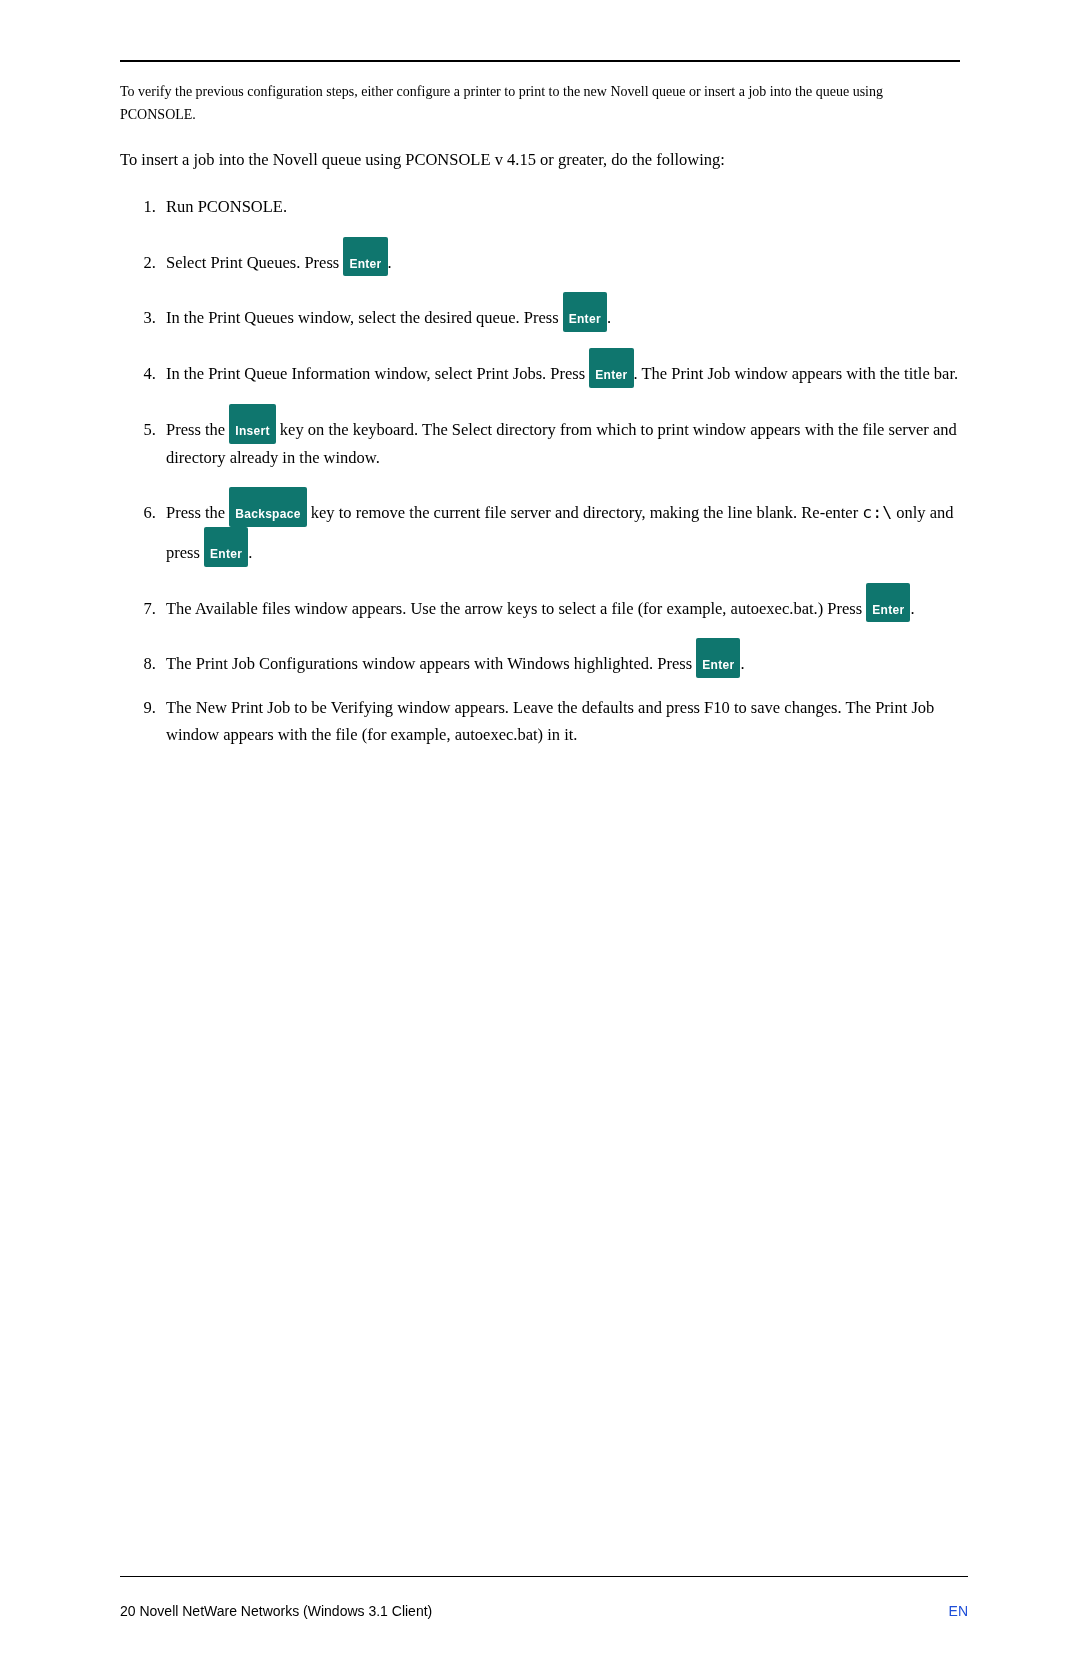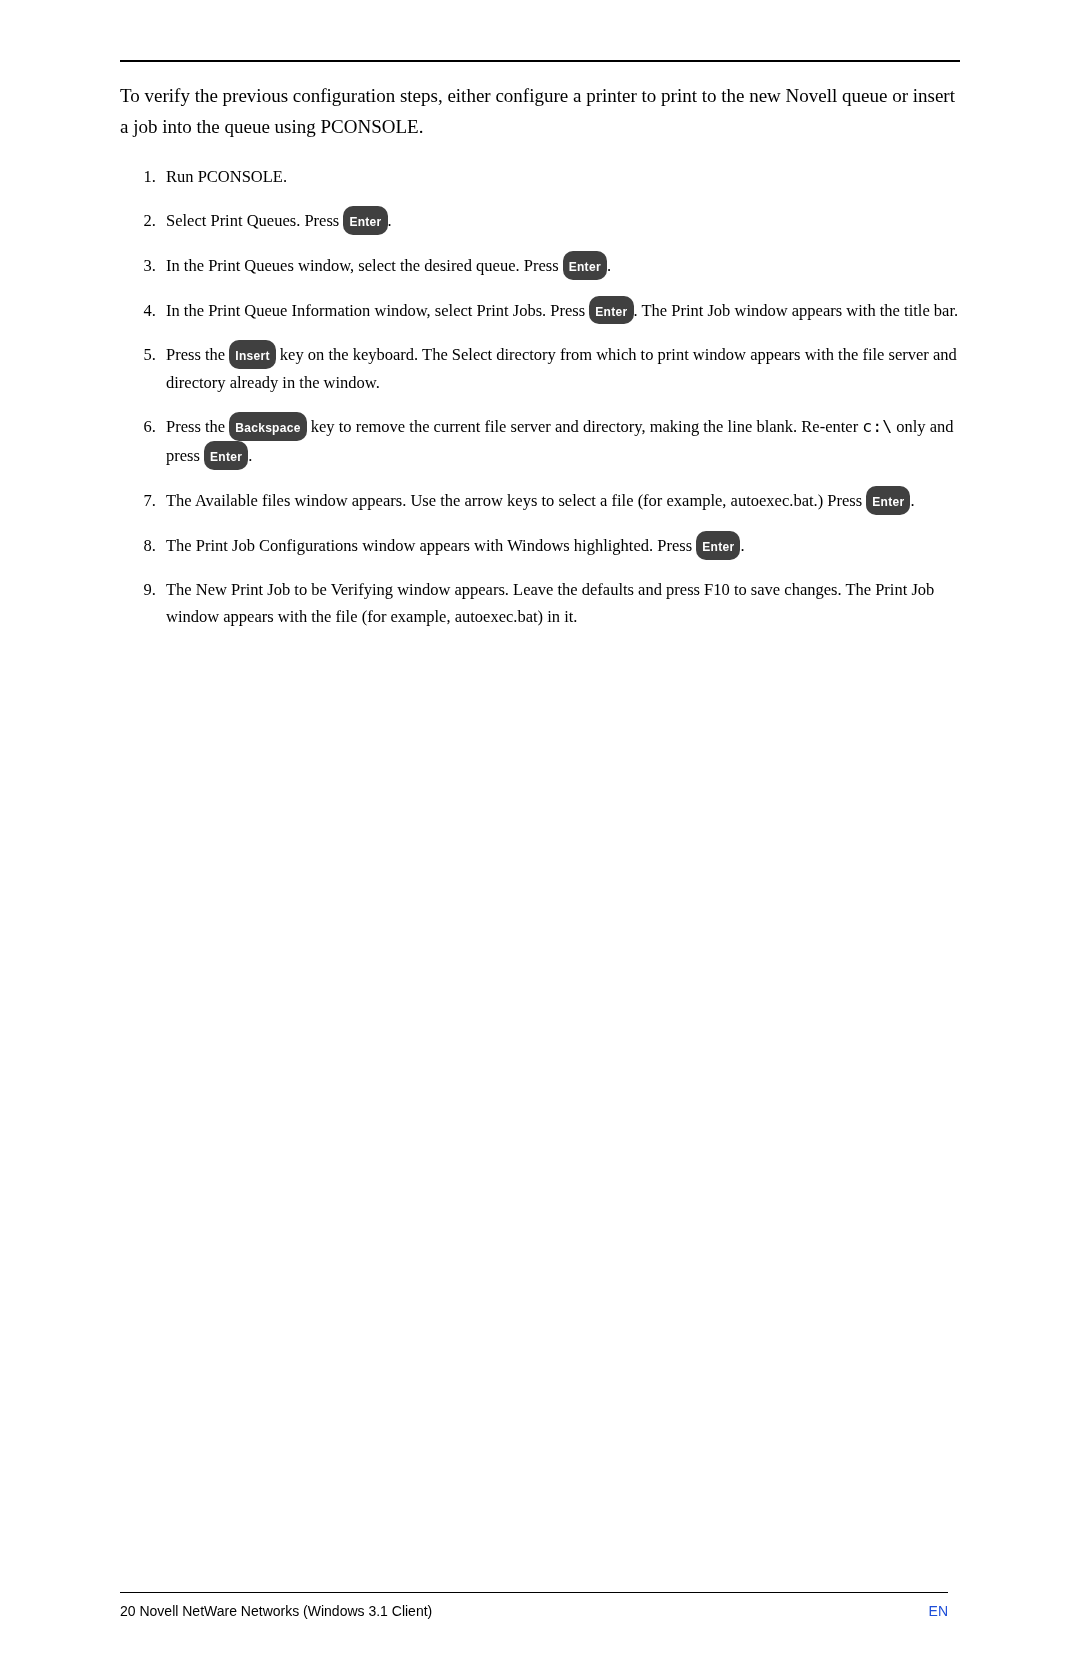--- a/index.html
+++ b/index.html
@@ -34,21 +34,21 @@
     .page-title {
       font-family: Arial, Helvetica, sans-serif;
       font-size: 34px;
       font-weight: 900;
       color: #000000;
       margin-bottom: 30px;
       letter-spacing: -0.5px;
     }
 
     .intro-text {
-      font-size: 19px;
+      font-size: 14px;
       line-height: 1.65;
       color: #000000;
       margin-bottom: 20px;
     }
 
     .steps-intro {
       font-size: 16.5px;
       line-height: 1.65;
       color: #000000;
       margin-bottom: 20px;
@@ -62,38 +62,38 @@
     ol li {
       font-size: 16.5px;
       line-height: 1.65;
       color: #000000;
       margin-bottom: 16px;
       padding-left: 6px;
     }
 
     .kbd-key {
       display: inline-block;
-      background: #404040;
+      background: #0f766e;
       color: #ffffff;
       font-family: Arial, Helvetica, sans-serif;
       font-size: 12px;
       font-weight: bold;
-      padding: 7px 6px 2px 6px;
-      border-radius: 10px;
+      padding: 18px 6px 2px 6px;
+      border-radius: 2px;
       vertical-align: baseline;
       letter-spacing: 0.3px;
     }
 
     .page-footer {
       position: absolute;
       bottom: 50px;
       left: 120px;
-      right: 132px;
+      right: 112px;
       border-top: 1px solid #000000;
-      padding-top: 10px;
+      padding-top: 26px;
       display: flex;
       justify-content: space-between;
       align-items: center;
     }
 
     .footer-left {
       font-family: Arial, Helvetica, sans-serif;
       font-size: 14px;
       color: #000000;
     }
@@ -110,20 +110,21 @@
   </style>
 </head>
 <body>
 
 <div class="page-container">
   <div class="top-border"></div>
 
 
   <p class="intro-text">To verify the previous configuration steps, either configure a printer to print to the new Novell queue or insert a job into the queue using PCONSOLE.</p>
 
+  <p class="steps-intro">To insert a job into the Novell queue using PCONSOLE v 4.15 or greater, do the following:</p>
 
   <ol>
     <li>
       <span>Run PCONSOLE.</span>
     </li>
     <li>
       <span>Select <strong>Print Queues</strong>. Press <span class="kbd-key">Enter</span>.</span>
     </li>
     <li>
       <span>In the <strong>Print Queues</strong> window, select the desired queue. Press <span class="kbd-key">Enter</span>.</span>

